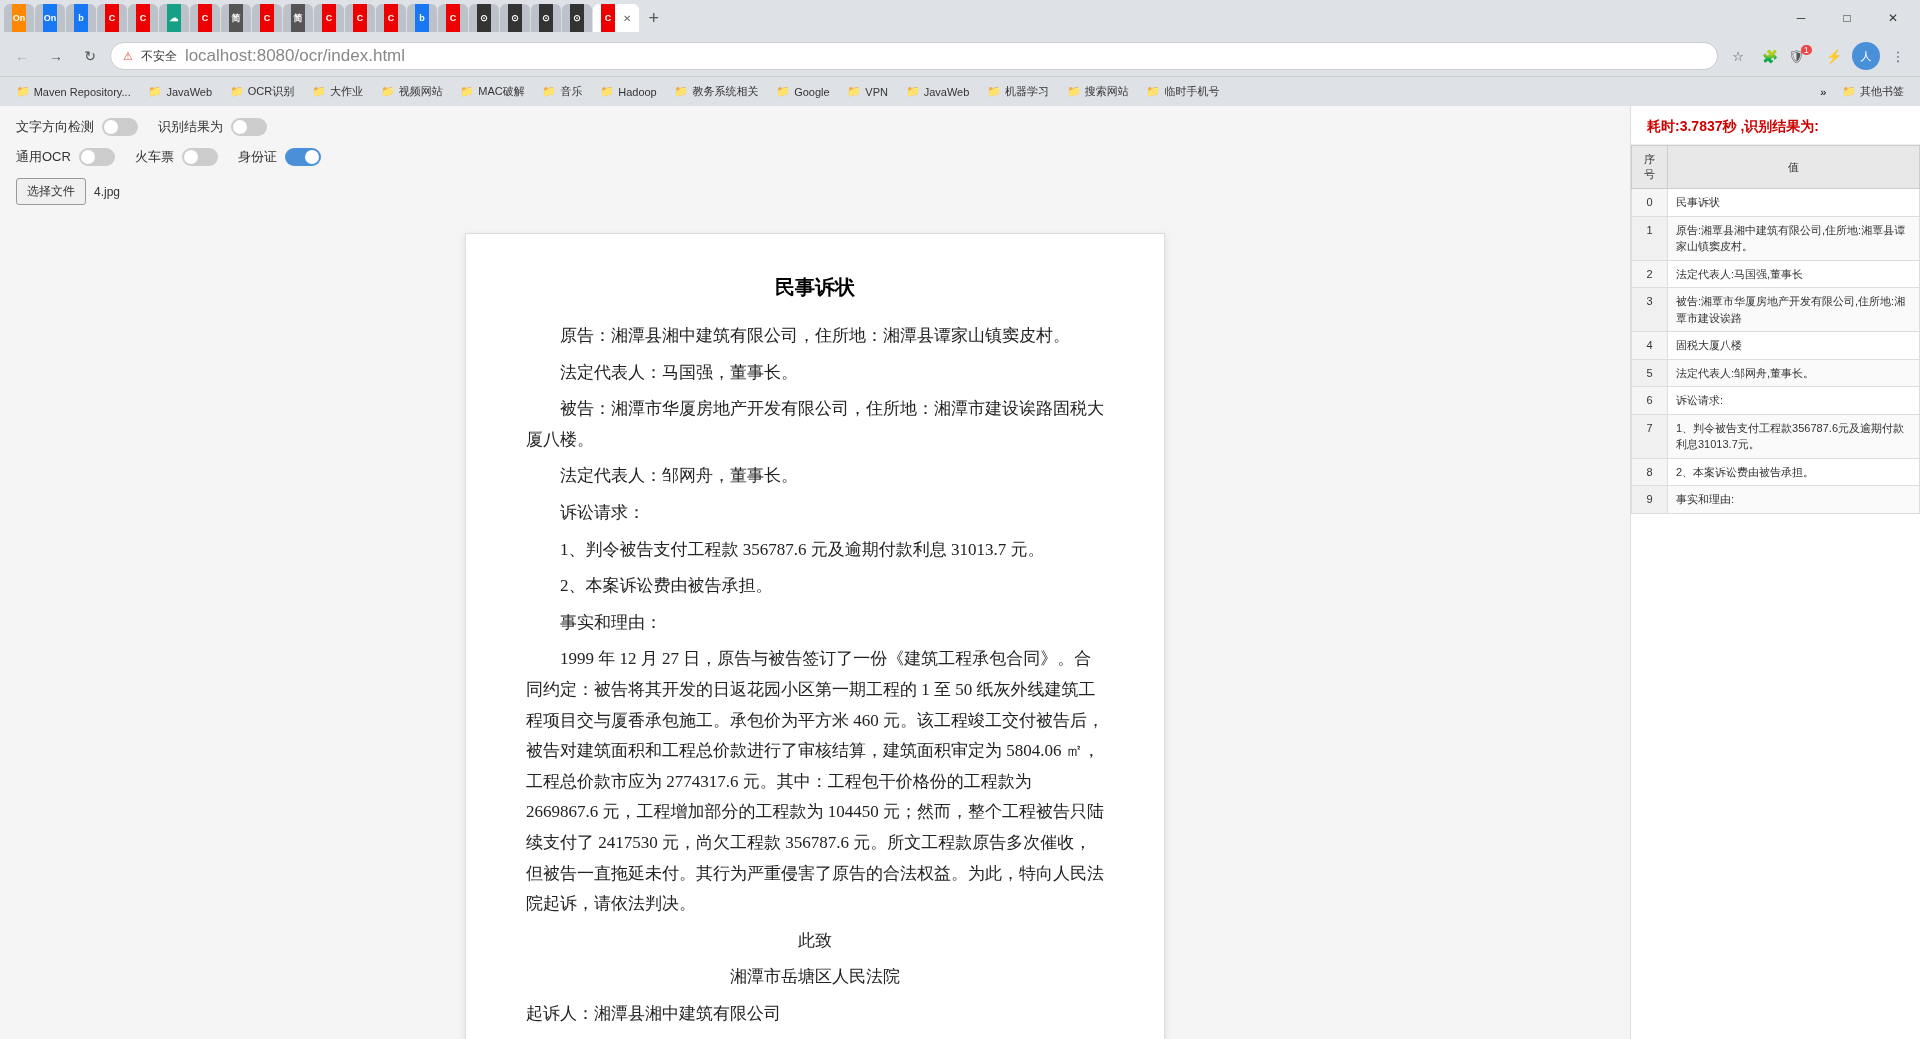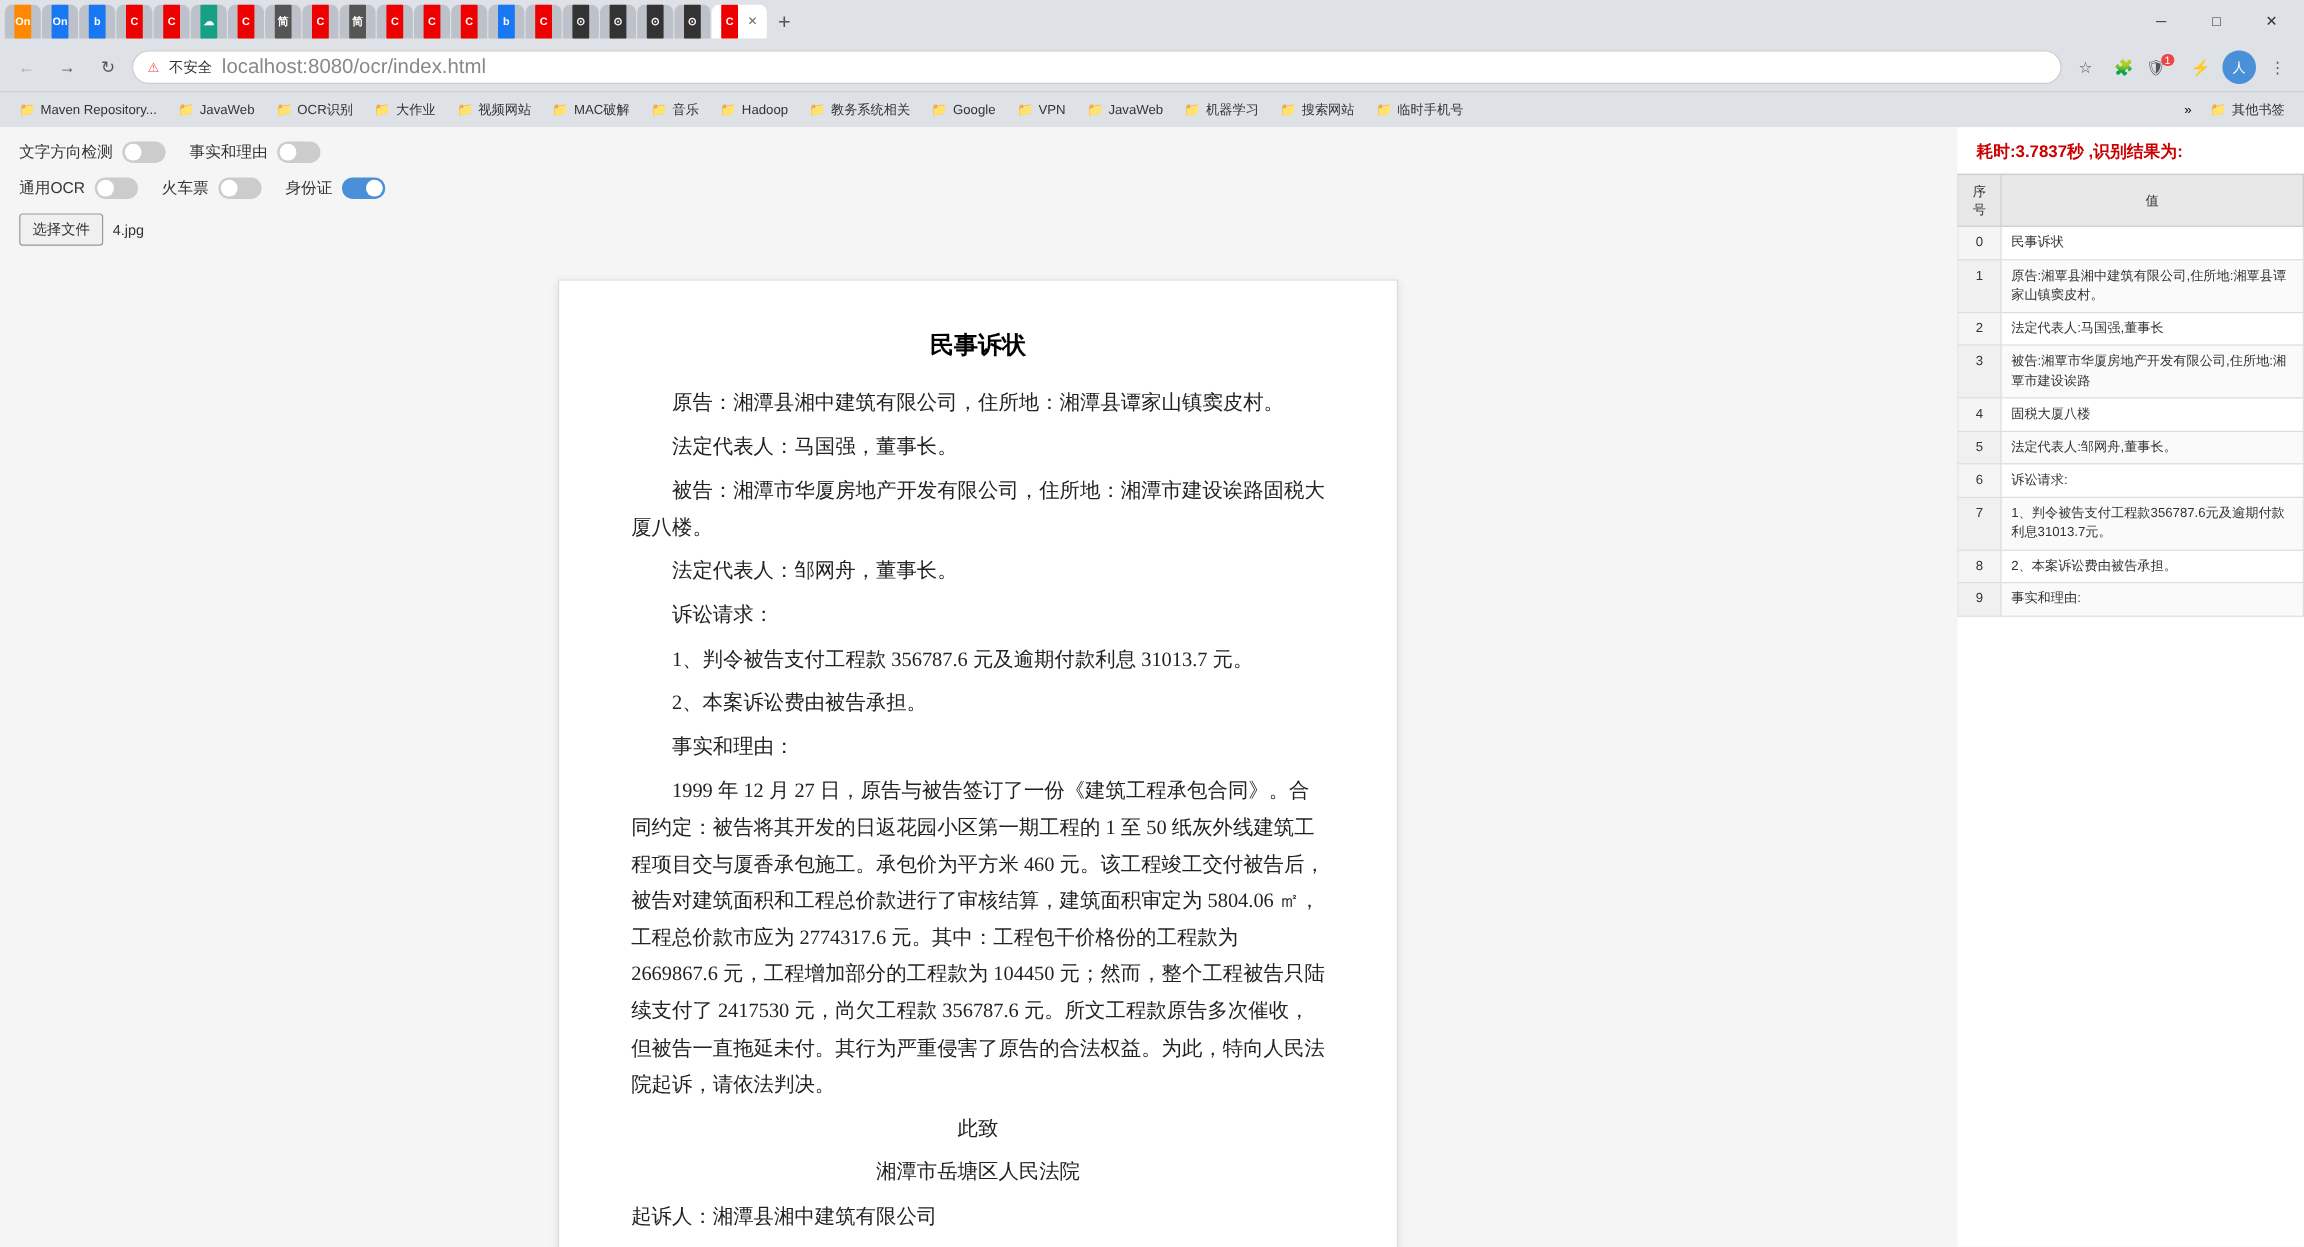--- a/index.html
+++ b/index.html
@@ -328,21 +328,21 @@
   <div class="content-area">
 
     <div class="page-content">
 
       <div class="controls-row">
         <div class="control-group">
           <span class="control-label">文字方向检测</span>
           <div class="toggle-switch off"></div>
         </div>
         <div class="control-group">
-          <span class="control-label">事实和理由</span>
+          <span class="control-label">识别结果为</span>
           <div class="toggle-switch off"></div>
         </div>
       </div>
 
       <div class="controls-row">
         <div class="control-group">
           <span class="control-label">通用OCR</span>
           <div class="toggle-switch off"></div>
         </div>
         <div class="control-group">

